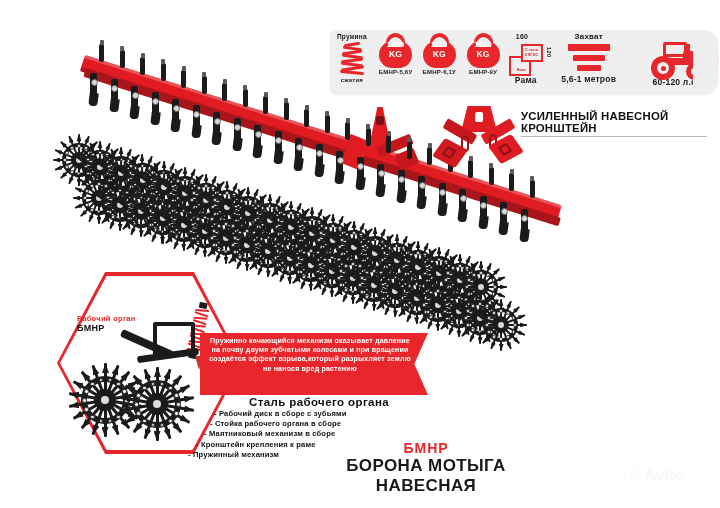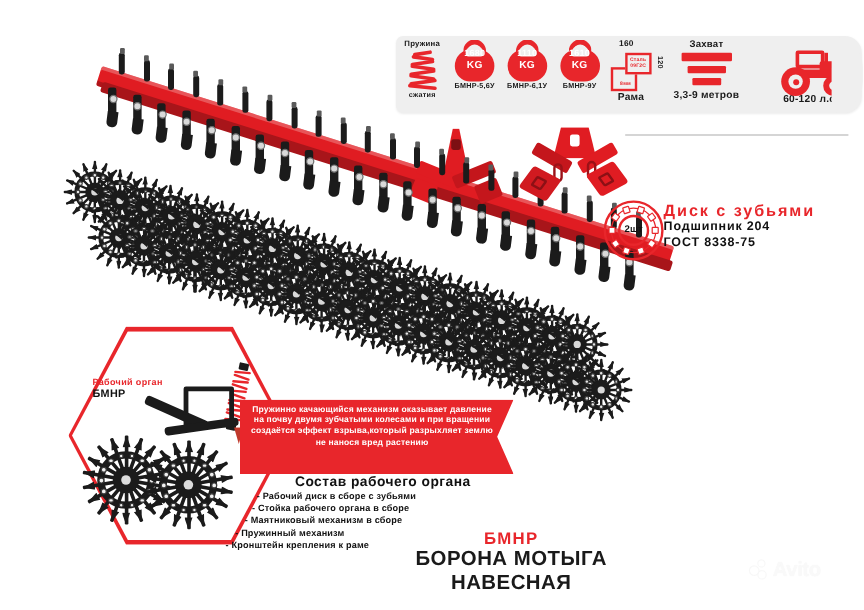--- a/index.html
+++ b/index.html
@@ -1663,21 +1663,21 @@
         <div class="sub big">Рама</div>
       </div>
 
       <div class="spec spec-width">
         <div class="cap" style="font-size:8px">Захват</div>
         <div class="bars">
             <b></b>
             <b></b>
             <b></b>
           </div>
-        <div class="sub big">3,3-9  метров</div>
+        <div class="sub big">5,6-1  метров</div>
       </div>
 
       <div class="spec spec-power">
         <div style="height:9px"></div>
         <div class="tractor">
           <div class="cab"></div>
             <div class="exh"></div>
             <div class="hood"></div>
           <div class="chassis"></div>
             <div class="wbig"></div>
@@ -1693,47 +1693,25 @@
     <div class="top"></div>
     <div class="lbar"></div>
       <div class="rbar"></div>
     <div class="pinl"></div>
       <div class="pinr"></div>
     <div class="lfoot"></div>
       <div class="rfoot"></div>
   </div>
 
   <div class="bracket-block">
+    <h3>УСИЛЕННЫЙ НАВЕСНОЙ КРОНШТЕЙН</h3>
     <div class="rule"></div>
   </div>
 
-  <div class="bearing">
-    <div class="o"></div>
-      <div class="m"></div>
-      <div class="i"></div>
-    <div id="bearing-balls">
-        <b style="margin-left:15px;margin-top:-3px;transform:rotate(0deg)"></b>
-        <b style="margin-left:11.562305898749054px;margin-top:7.580134541264517px;transform:rotate(36deg)"></b>
-        <b style="margin-left:2.562305898749054px;margin-top:14.119017293312762px;transform:rotate(72deg)"></b>
-        <b style="margin-left:-8.562305898749052px;margin-top:14.119017293312766px;transform:rotate(108deg)"></b>
-        <b style="margin-left:-17.562305898749052px;margin-top:7.580134541264519px;transform:rotate(144deg)"></b>
-        <b style="margin-left:-21px;margin-top:-2.999999999999998px;transform:rotate(180deg)"></b>
-        <b style="margin-left:-17.562305898749056px;margin-top:-13.580134541264515px;transform:rotate(216deg)"></b>
-        <b style="margin-left:-8.562305898749056px;margin-top:-20.119017293312762px;transform:rotate(252deg)"></b>
-        <b style="margin-left:2.5623058987490506px;margin-top:-20.119017293312766px;transform:rotate(288deg)"></b>
-        <b style="margin-left:11.562305898749052px;margin-top:-13.58013454126452px;transform:rotate(324deg)"></b>
-      </div>
-    <div class="lbl">2шт</div>
-  </div>
-
-  <div class="disk-block">
-    <h3>Диск с зубьями</h3>
-    <p>Подшипник 204</p>
-    <p>ГОСТ 8338-75</p>
-  </div>
+
 
   <div class="hexwrap">
     <div class="hex"></div>
     <div class="hexin"></div>
     <div class="hexlbl1">Рабочий орган</div>
     <div class="hexlbl2">БМНР</div>
     <div class="organ">
       <div class="spring" id="organ-spring">
           <div class="cap" style="top:-4px"></div>
           <i style="top:3px;transform:rotate(-7deg)"></i>
@@ -1827,27 +1805,27 @@
         </div>
     </div>
   </div>
 
 
   <div class="red-banner">
     <p>Пружинно качающийся механизм оказывает давление на почву двумя зубчатыми колесами и при вращении создаётся эффект взрыва,который разрыхляет землю не нанося вред растению</p>
   </div>
 
   <div class="compose">
-    <h4>Состав рабочего органа</h4>
+    <h4>Сталь рабочего органа</h4>
     <ul>
       <li>- Рабочий диск в сборе с зубьями</li>
       <li>- Стойка рабочего органа в сборе</li>
       <li>- Маятниковый механизм в сборе</li>
+      <li>- Кронштейн крепления к раме</li>
       <li>- Пружинный механизм</li>
-      <li>- Кронштейн крепления к раме</li>
     </ul>
   </div>
 
   <div class="bottom-title">
     <div class="abbr">БМНР</div>
     <div class="full">БОРОНА МОТЫГА НАВЕСНАЯ</div>
   </div>
 
   <div class="avito">
     <div class="dots">

